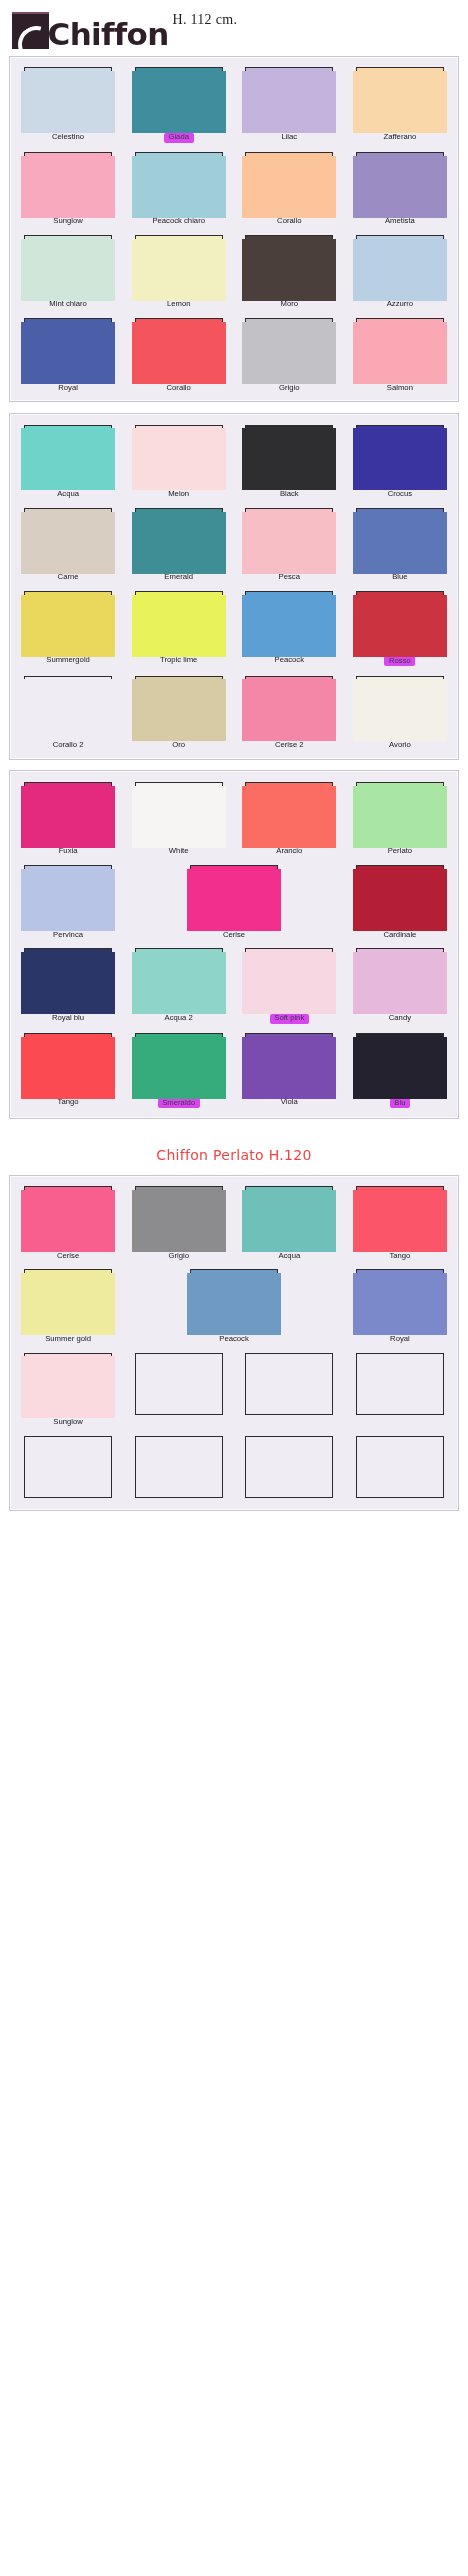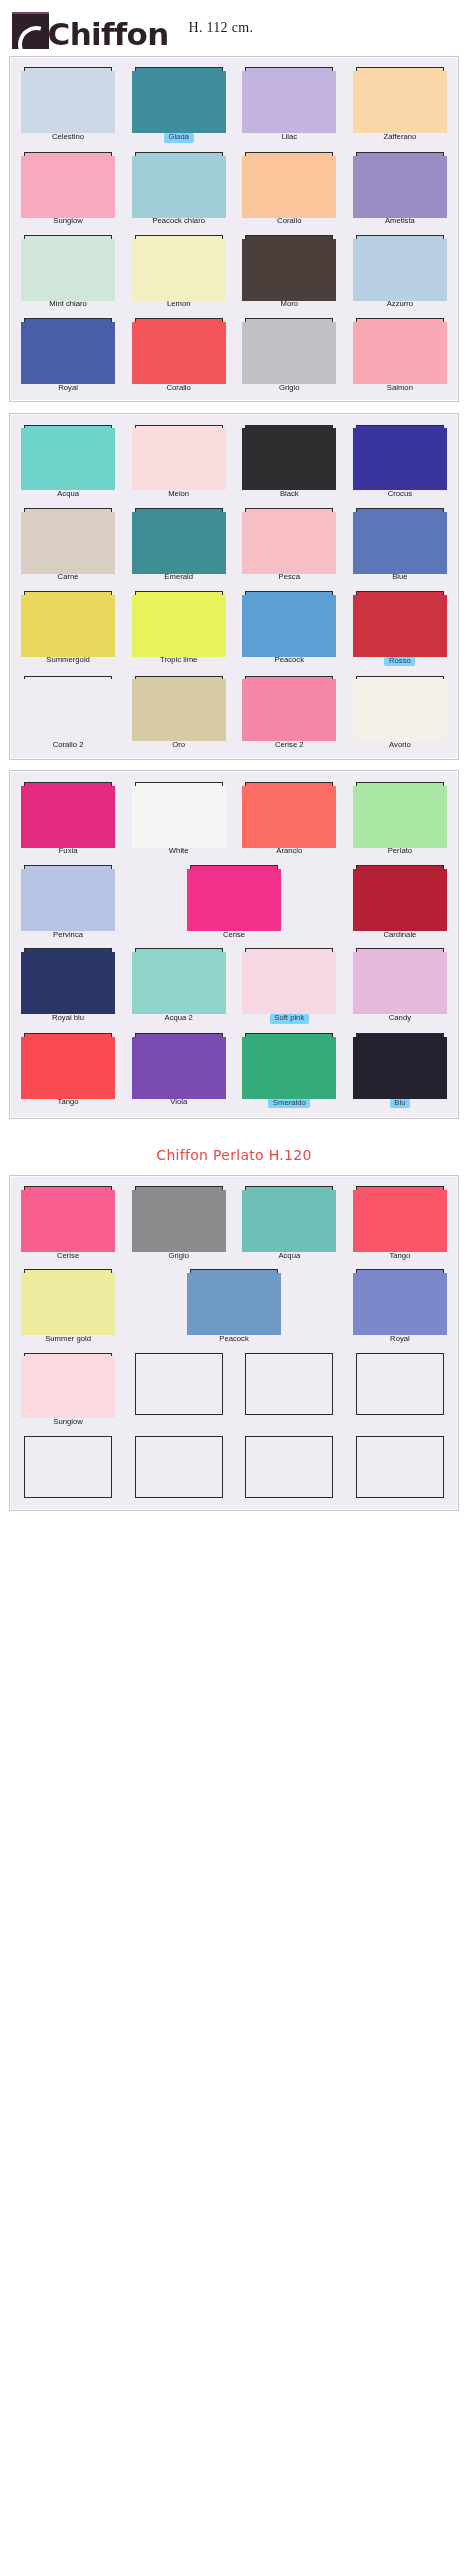--- a/index.html
+++ b/index.html
@@ -13,23 +13,23 @@
     width: 468px;
     min-height: 2576px;
     background: #ffffff;
     position: relative;
     padding: 0;
   }
 
   
   .header {
     display: flex;
-    align-items: center;
+    align-items: flex-start;
     padding: 12px 0 6.7px 12px;
-    gap: 20px;
+    gap: 4px;
   }
   .logo-wrap { display: flex; align-items: flex-end; }
   .logo-mark {
     width: 37px; height: 37px;
     background: #2e1f28;
     position: relative;
     margin-right: 1.3px;
     border-top: 2px solid #7b4a6b;
     flex: none;
   }
@@ -116,21 +116,21 @@
   .label {
     margin-top: 3.3px;
     font-family: "Liberation Sans", sans-serif;
     font-size: 7.7px;
     color: #17171c;
     text-align: center;
     line-height: 1.1;
     white-space: nowrap;
   }
   .label.boxed {
-    background: #7dd3fc;
+    background: #d946ef;
     border-radius: 2px;
     padding: 0.7px 4.7px;
     color: #3a3a44;
   }
   .label.blank { visibility: hidden; }
 </style>
 </head>
 <body>
 
 <div class="page">
@@ -435,30 +435,30 @@
             </div>
           </div>
           <div class="srow">
             <div class="cell">
               <div class="swatch" style="background: rgb(251, 74, 82);">
                 <div class="fabric" style="background: rgb(251, 74, 82);"></div>
               </div>
               <div class="label">Tango</div>
             </div>
             <div class="cell">
+              <div class="swatch" style="background: rgb(54, 172, 124);">
+                <div class="fabric" style="background: rgb(54, 172, 124);"></div>
+              </div>
+              <div class="label boxed">Smeraldo</div>
+            </div>
+            <div class="cell">
               <div class="swatch" style="background: rgb(122, 76, 176);">
                 <div class="fabric" style="background: rgb(122, 76, 176);"></div>
               </div>
               <div class="label">Viola</div>
-            </div>
-            <div class="cell">
-              <div class="swatch" style="background: rgb(54, 172, 124);">
-                <div class="fabric" style="background: rgb(54, 172, 124);"></div>
-              </div>
-              <div class="label boxed">Smeraldo</div>
             </div>
             <div class="cell">
               <div class="swatch" style="background: rgb(35, 34, 46);">
                 <div class="fabric" style="background: rgb(35, 34, 46);"></div>
               </div>
               <div class="label boxed">Blu</div>
             </div>
           </div>
         </div>
       </div>

